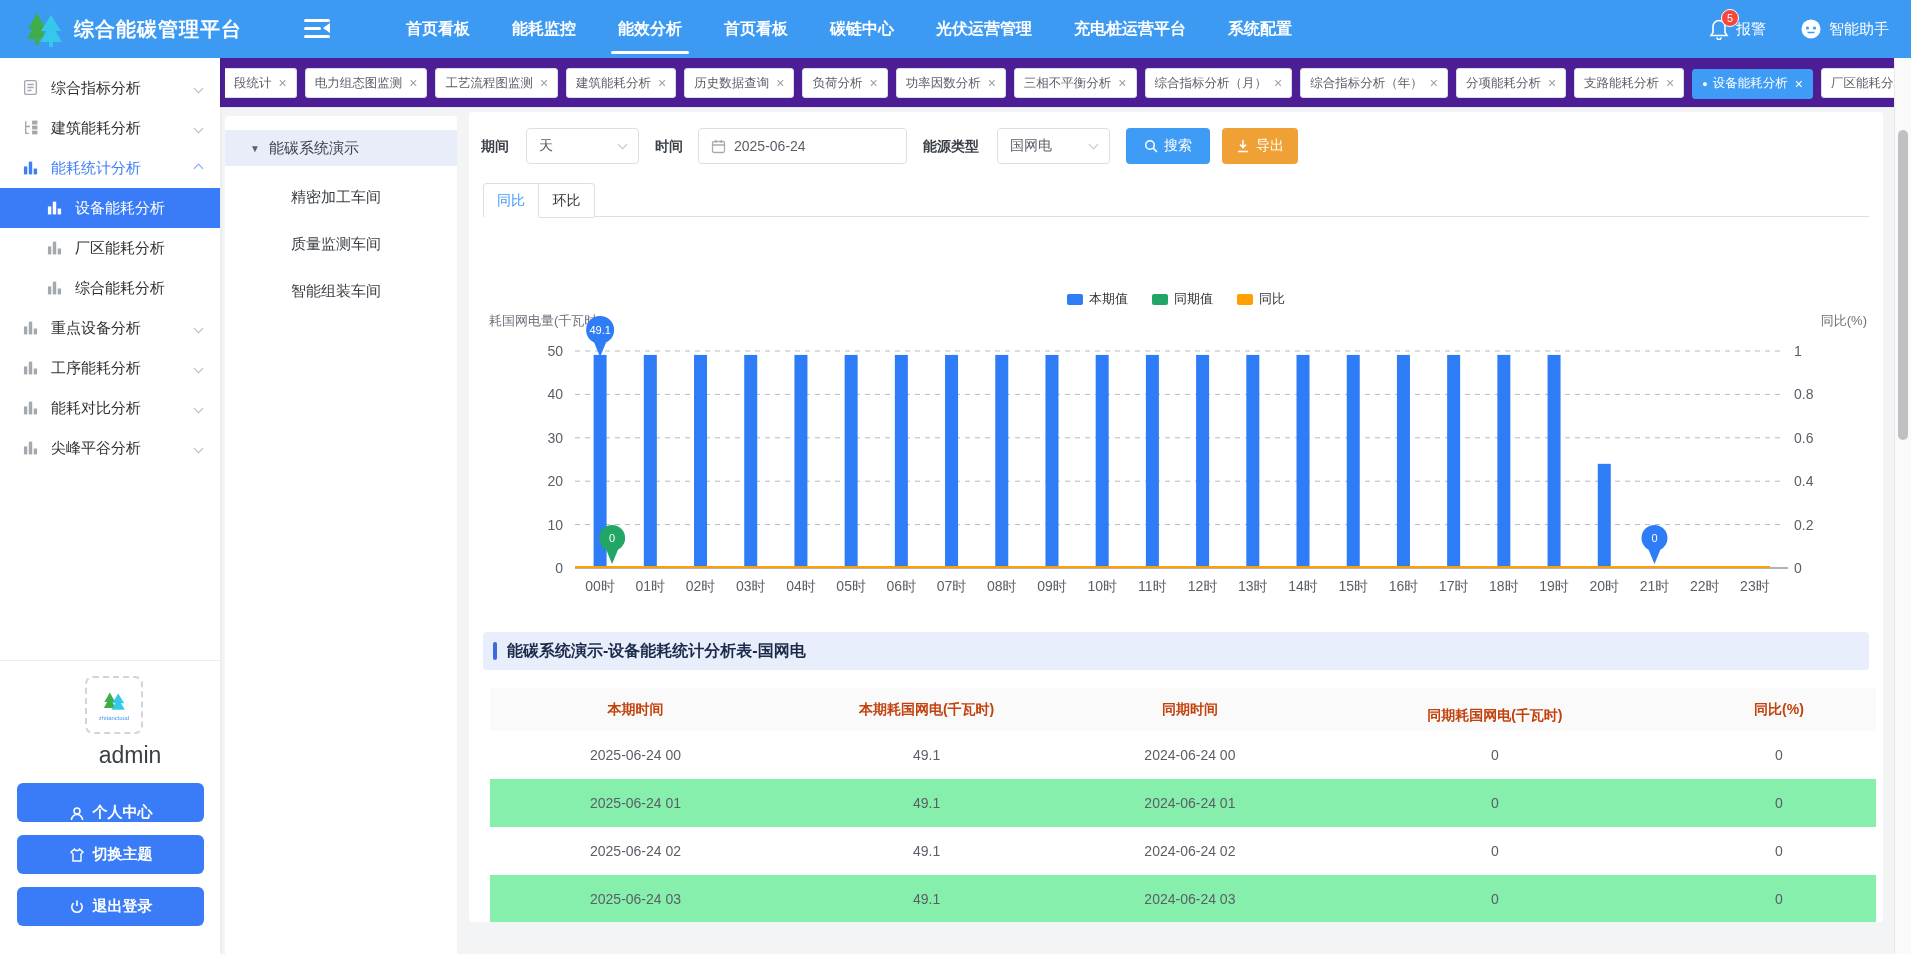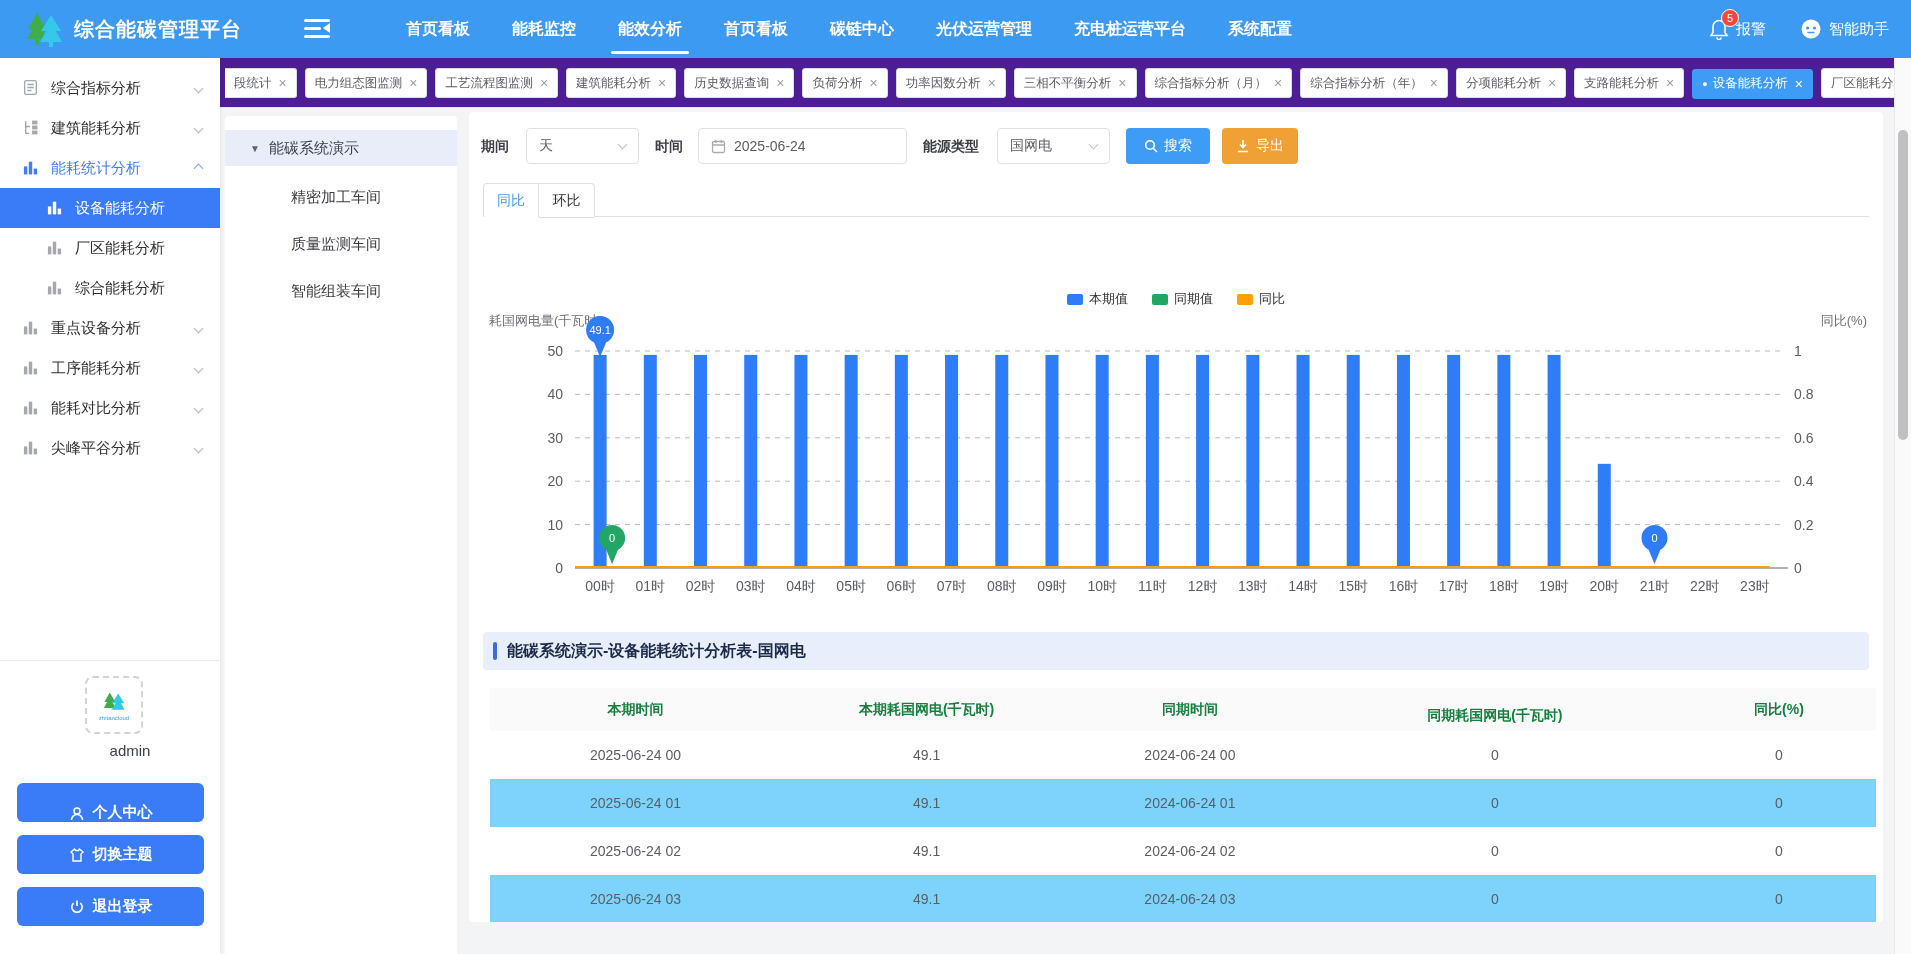--- a/index.html
+++ b/index.html
@@ -40,21 +40,21 @@
   .m-item .chev { margin-left:auto; margin-right:18px; width:7px; height:7px; border-right:1.6px solid #b6bac1; border-bottom:1.6px solid #b6bac1; transform:rotate(45deg); flex:none; }
   .m-item.expanded .chev { transform:rotate(-135deg); border-color:#7aa5f8; }
   .m-item.parent-open { color:#3f7ef7; }
   .m-item.parent-open .micon { color:#3f7ef7; }
   .m-item.child { padding-left:46px; }
   .m-item.child.active { background:#3a7cf8; color:#fff; }
   .m-item.child.active .micon { color:#fff; }
   #sb-divider { position:absolute; left:0; top:602px; width:220px; height:1px; background:#ececec; }
   #avatar-box { position:absolute; left:85px; top:618px; width:58px; height:58px; border:2px dashed #d2d4d8; border-radius:8px; display:flex; flex-direction:column; align-items:center; justify-content:center; cursor:pointer; }
   #avatar-caption { font-size:6px; color:#3d9af3; margin-top:1px; }
-  #sb-username { position:absolute; left:0; top:684px; width:260px; text-align:center; font-size:15px; color:#3a3f45; }
+  #sb-username { position:absolute; left:0; top:684px; width:260px; text-align:center; font-size:23px; color:#3a3f45; }
   .sb-btn { position:absolute; left:17px; width:187px; height:39px; background:#3a7cf8; border:none; border-radius:6px; color:#fff; font-size:15px; font-weight:bold; display:flex; align-items:center; justify-content:center; cursor:pointer; font-family:inherit; }
   .sb-btn svg { margin-right:8px; }
 
   
   #treepanel { position:absolute; left:225px; top:116px; width:232px; height:838px; background:#fff; border-radius:4px 4px 0 0; }
   #tree-root { height:36px; margin-top:14px; background:#e9edfa; display:flex; align-items:center; padding-left:25px; font-size:15px; color:#3a3f45; cursor:pointer; }
   #tree-root .caret { font-size:10px; color:#5f6368; margin-right:9px; }
   .tree-item { height:47px; display:flex; align-items:center; padding-left:66px; font-size:15px; color:#3a3f45; cursor:pointer; }
   #tree-items { padding-top:8px; }
 
@@ -81,23 +81,23 @@
   #chart-legend { position:absolute; left:0; top:2px; width:100%; display:flex; justify-content:center; }
   .lg-item { display:flex; align-items:center; margin:0 12px; cursor:pointer; }
   .lg-swatch { width:16px; height:11px; border-radius:2px; margin-right:6px; }
   .lg-label { font-size:13px; color:#333; }
   .axis-name { position:absolute; top:24px; font-size:13px; color:#6e7079; }
   #axis-name-left { left:6px; } #axis-name-right { right:2px; }
 
   
   #table { position:absolute; left:21px; top:576px; width:1386px; }
   #thead { display:flex; height:43px; background:#fafafa; align-items:center; }
-  #thead .th { font-size:14px; font-weight:bold; color:#15803d; text-align:center; }
+  #thead .th { font-size:14px; font-weight:bold; color:#c2410c; text-align:center; }
   .trow { display:flex; height:48px; align-items:center; }
-  .trow.stripe { background:#7dd3fc; }
+  .trow.stripe { background:#86efac; }
   .trow .td { font-size:14px; color:#5a5e66; text-align:center; }
 
   
   #scrollbar { position:absolute; right:0; top:58px; width:17px; height:896px; background:#fafafa; border-left:1px solid #e8e8e8; }
   #scroll-thumb { position:absolute; left:3px; top:72px; width:10px; height:310px; background:#c0c0c3; border-radius:5px; cursor:pointer; }
 </style>
 </head>
 <body>
 
 <div id="navbar">

